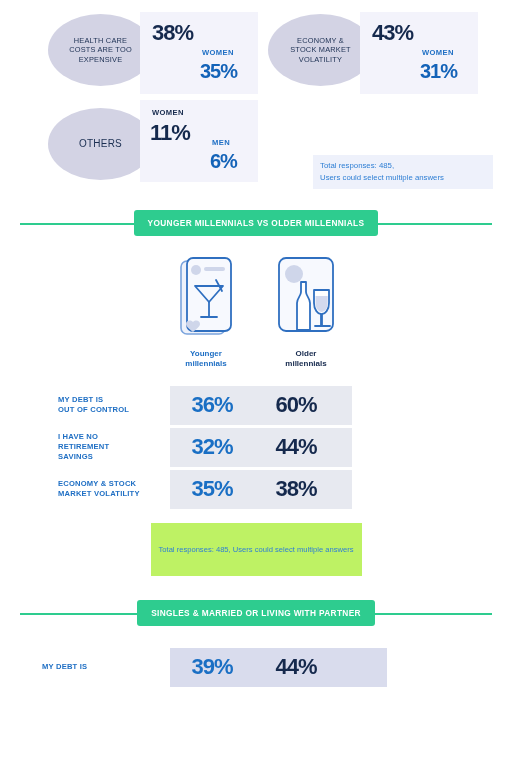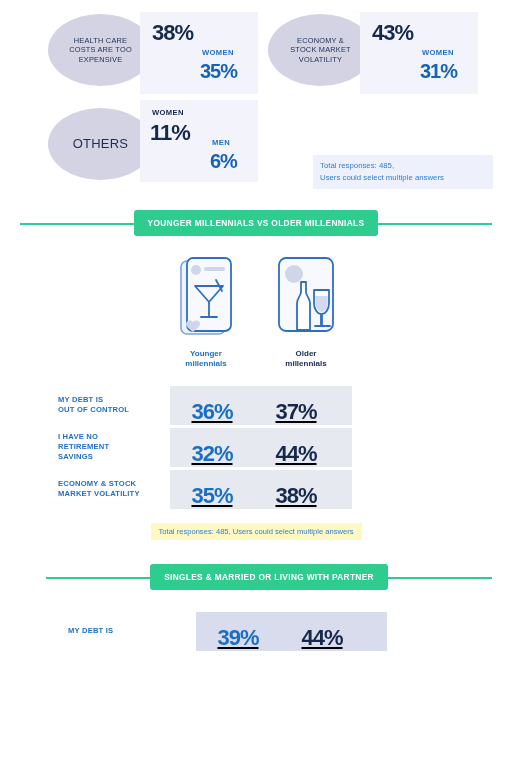--- a/index.html
+++ b/index.html
@@ -140,40 +140,39 @@
     color:#1f6fc4;
     line-height:1.3;
     letter-spacing:.2px;
   }
   .cmp-values {
     flex:1;
     margin-right:160px;
     background:#e7e9f0;
     height:39px;
     display:flex;
-    align-items:flex-end;
-    text-decoration:underline;
+    align-items:center;
   }
   .cmp-v {
     width:84px;
     text-align:center;
     font-size:22px;
     font-weight:bold;
     letter-spacing:-1px;
   }
   .cmp-v.blue { color:#1a6fc4; }
   .cmp-v.navy { color:#15294d; }
 
   .note-center {
     margin:14px auto 0;
     width:fit-content;
-    background:#fef9c3;
+    background:#bef264;
     color:#2f7fd4;
     font-size:7.6px;
-    padding:4px 8px;
+    padding:22px 8px;
   }
 
   
   #section-marital { position:relative; }
   .heart-pair {
     display:flex;
     justify-content:center;
     gap:22px;
     padding-top:14px;
   }
@@ -207,21 +206,21 @@
   <div class="bubble" style="left:268px; top:14px; width:105px; height:72px; font-size:7.4px;">
     <span>ECONOMY &amp;<br>STOCK MARKET<br>VOLATILITY</span>
     <span class="tail"></span>
   </div>
   <div class="statbox" style="left:360px; top:12px; width:118px; height:82px;">
     <span class="stat-main" style="left:12px; top:8px; font-size:22px;">43%</span>
     <span class="stat-sub-label" style="left:62px; top:36px; font-size:7.6px;">WOMEN</span>
     <span class="stat-sub" style="left:60px; top:48px; font-size:20px;">31%</span>
   </div>
 
-  <div class="bubble" style="left:48px; top:108px; width:105px; height:72px; font-size:13px;">
+  <div class="bubble" style="left:48px; top:108px; width:105px; height:72px; font-size:10px;">
     <span>OTHERS</span>
     <span class="tail"></span>
   </div>
   <div class="statbox" style="left:140px; top:100px; width:118px; height:82px;">
     <span class="stat-top-label" style="left:12px; top:8px; font-size:7.6px;">WOMEN</span>
     <span class="stat-main" style="left:10px; top:20px; font-size:22px;">11%</span>
     <span class="stat-sub-label" style="left:72px; top:38px; font-size:7.6px;">MEN</span>
     <span class="stat-sub" style="left:70px; top:50px; font-size:20px;">6%</span>
   </div>
 
@@ -266,21 +265,21 @@
       </svg>
       <div class="cap dark">Older<br>millennials</div>
     </div>
   </div>
 
   <div class="cmp-table">
     <div class="cmp-row">
       <div class="cmp-label">MY DEBT IS<br>OUT OF CONTROL</div>
       <div class="cmp-values">
         <span class="cmp-v blue">36%</span>
-        <span class="cmp-v navy">37%</span>
+        <span class="cmp-v navy">60%</span>
       </div>
     </div>
     <div class="cmp-row">
       <div class="cmp-label">I HAVE NO<br>RETIREMENT<br>SAVINGS</div>
       <div class="cmp-values">
         <span class="cmp-v blue">32%</span>
         <span class="cmp-v navy">44%</span>
       </div>
     </div>
     <div class="cmp-row">
@@ -288,21 +287,21 @@
       <div class="cmp-values">
         <span class="cmp-v blue">35%</span>
         <span class="cmp-v navy">38%</span>
       </div>
     </div>
   </div>
 
   <div class="note-center">Total responses: 485, Users could select multiple answers</div>
 </div>
 
-<div id="section-marital" style="margin-top:14px;padding-left:26px;">
+<div id="section-marital" style="margin-top:14px;">
 
   <div class="banner-wrap">
     <span class="banner-line left"></span>
     <span class="banner-line right"></span>
     <span class="banner-pill">SINGLES &amp; MARRIED OR LIVING WITH PARTNER</span>
   </div>
 
 
   <div class="cmp-table" style="margin-top:12px;">
     <div class="cmp-row partial">

